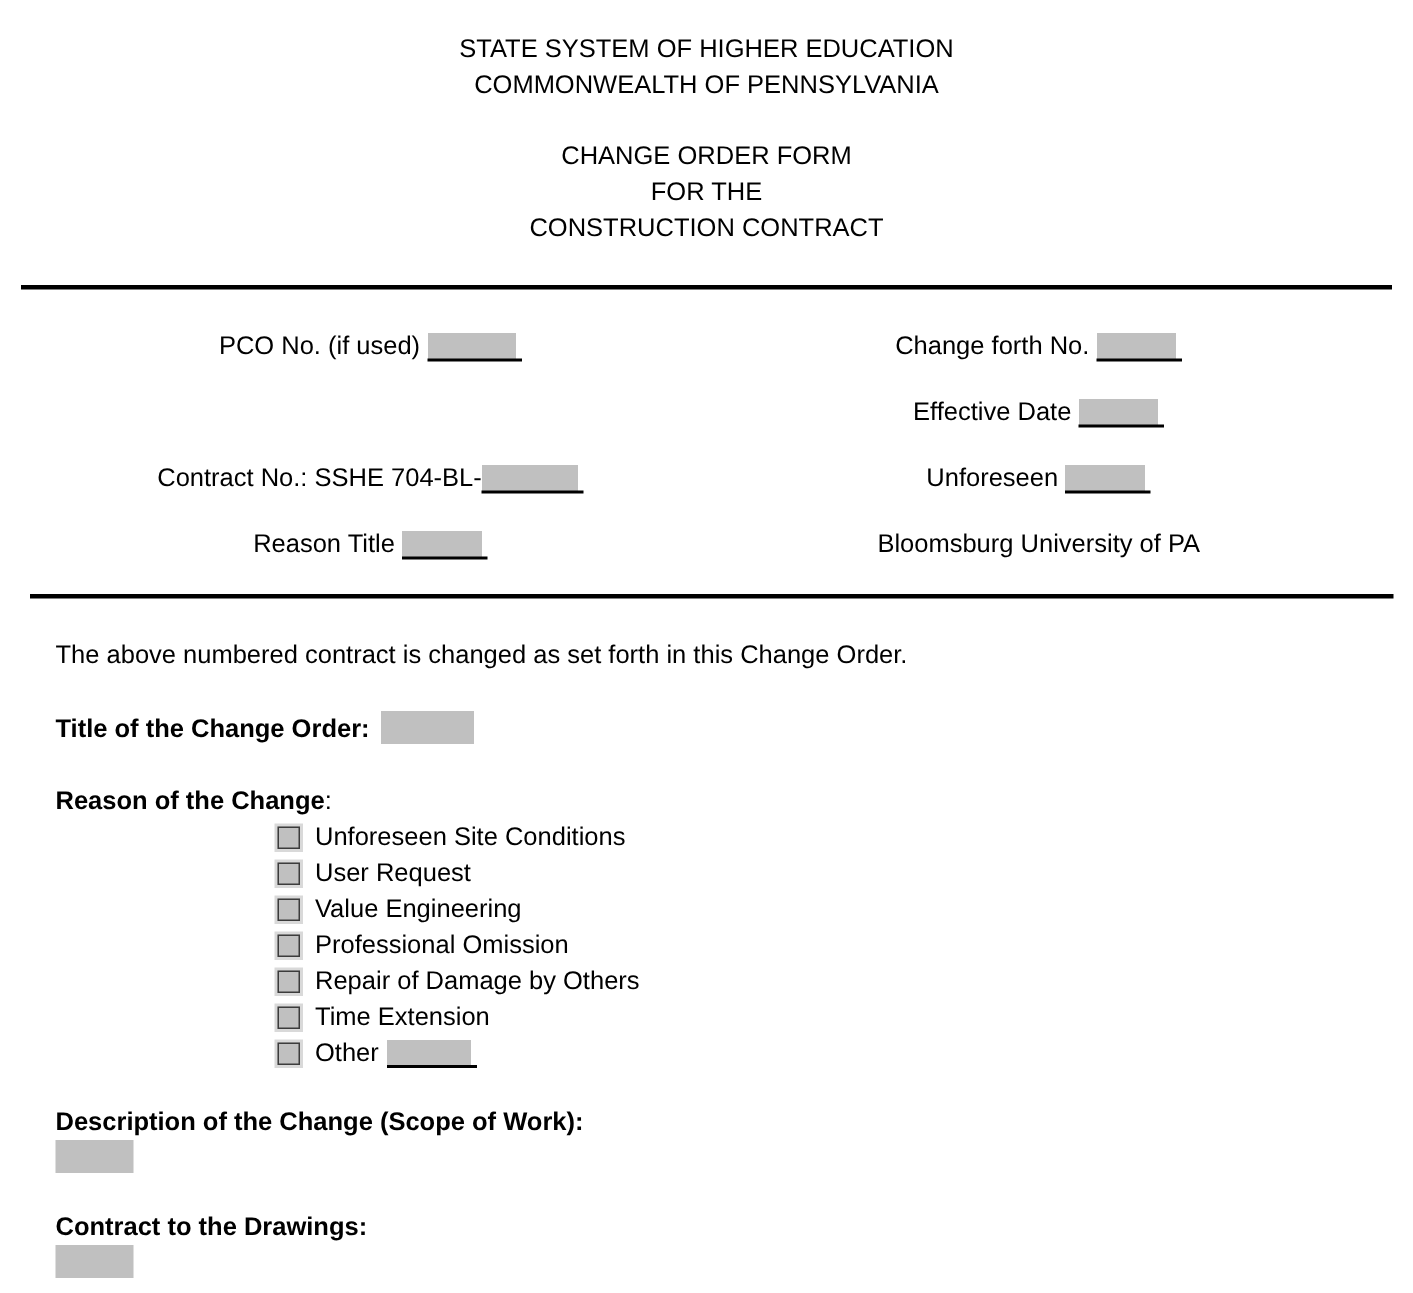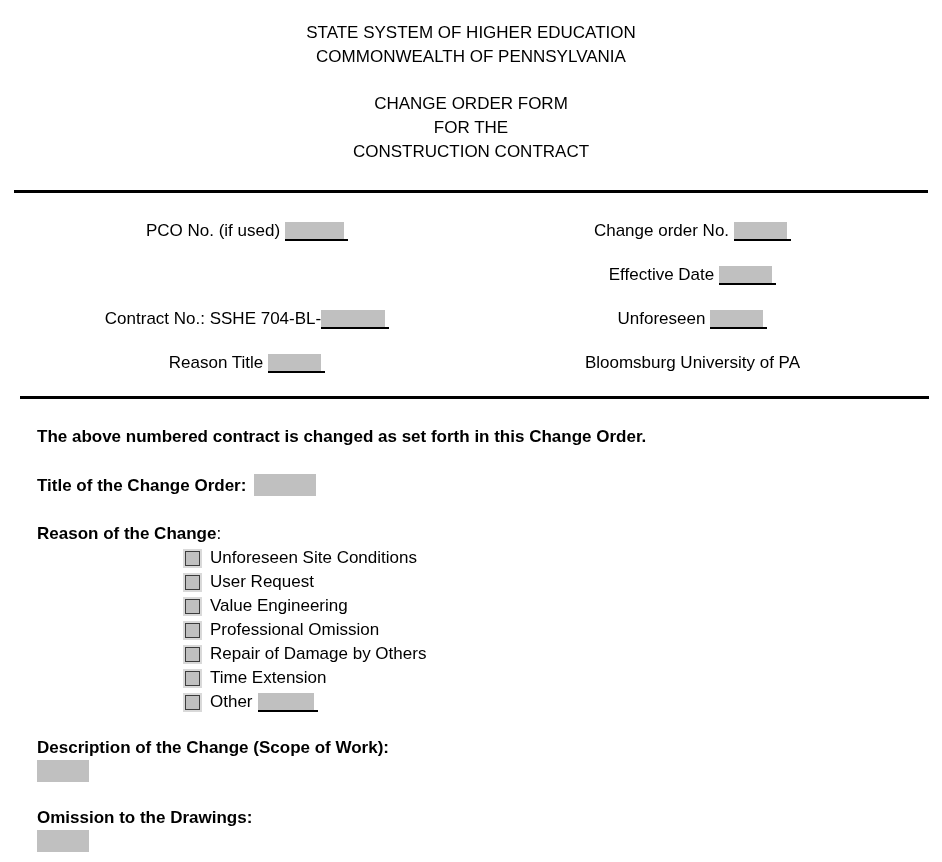--- a/index.html
+++ b/index.html
@@ -32,21 +32,21 @@
   .field.w63 { width:63px; }
   .field.w68 { width:68px; margin-left:0; }
   .field.w60 { width:60px; }
   .plainfield {
     display:inline-block; width:62px; height:22px;
     background:#c0c0c0; vertical-align:-5px; margin-left:8px;
   }
   .blockfield { display:block; width:52px; height:22px; background:#c0c0c0; margin-top:2px; }
 
   .bold { font-weight:bold; }
-  .intro { margin-top:27px; font-weight:bold; line-height:21px; }
+  .intro { margin-top:27px; font-weight:normal; line-height:21px; }
   .titlerow { margin-top:27px; line-height:21px; }
   .reasonrow { margin-top:27px; line-height:21px; }
 
   .cb-list { margin-left:146px; margin-top:2px;text-align:right; }
   .cb-row { display:flex; align-items:center; height:24px; }
   .checkbox {
     width:15px; height:15px; flex:none;
     background:#c0c0c0; border:1px solid #3c3c3c;
     box-shadow:0 0 0 2px #d9d9d9;
     margin-right:10px; margin-left:2px;
@@ -74,21 +74,21 @@
 <div class="rule rule1"></div>
 
 <div class="content">
 
   <div class="fieldrows">
     <div class="frow">
       <div class="fcell-left">
         <span>PCO No. (if used)</span><span class="field w63"></span>
       </div>
       <div class="fcell-right">
-        <span>Change order No.</span><span class="field"></span>
+        <span>Change forth No.</span><span class="field"></span>
       </div>
     </div>
 
     <div class="frow">
       <div class="fcell-left"></div>
       <div class="fcell-right">
         <span>Effective Date</span><span class="field"></span>
       </div>
     </div>
 
@@ -155,16 +155,16 @@
     <div class="cb-row">
       <span class="checkbox"></span>
       <span class="cb-label">Other</span>
       <span class="field w60"></span>
     </div>
   </div>
 
   <div class="desc-label">Description of the Change (Scope of Work):</div>
   <div class="blockfield"></div>
 
-  <div class="draw-label">Omission to the Drawings:</div>
+  <div class="draw-label">Contract to the Drawings:</div>
   <div class="blockfield"></div>
 
 </div>
 
 </body></html>

